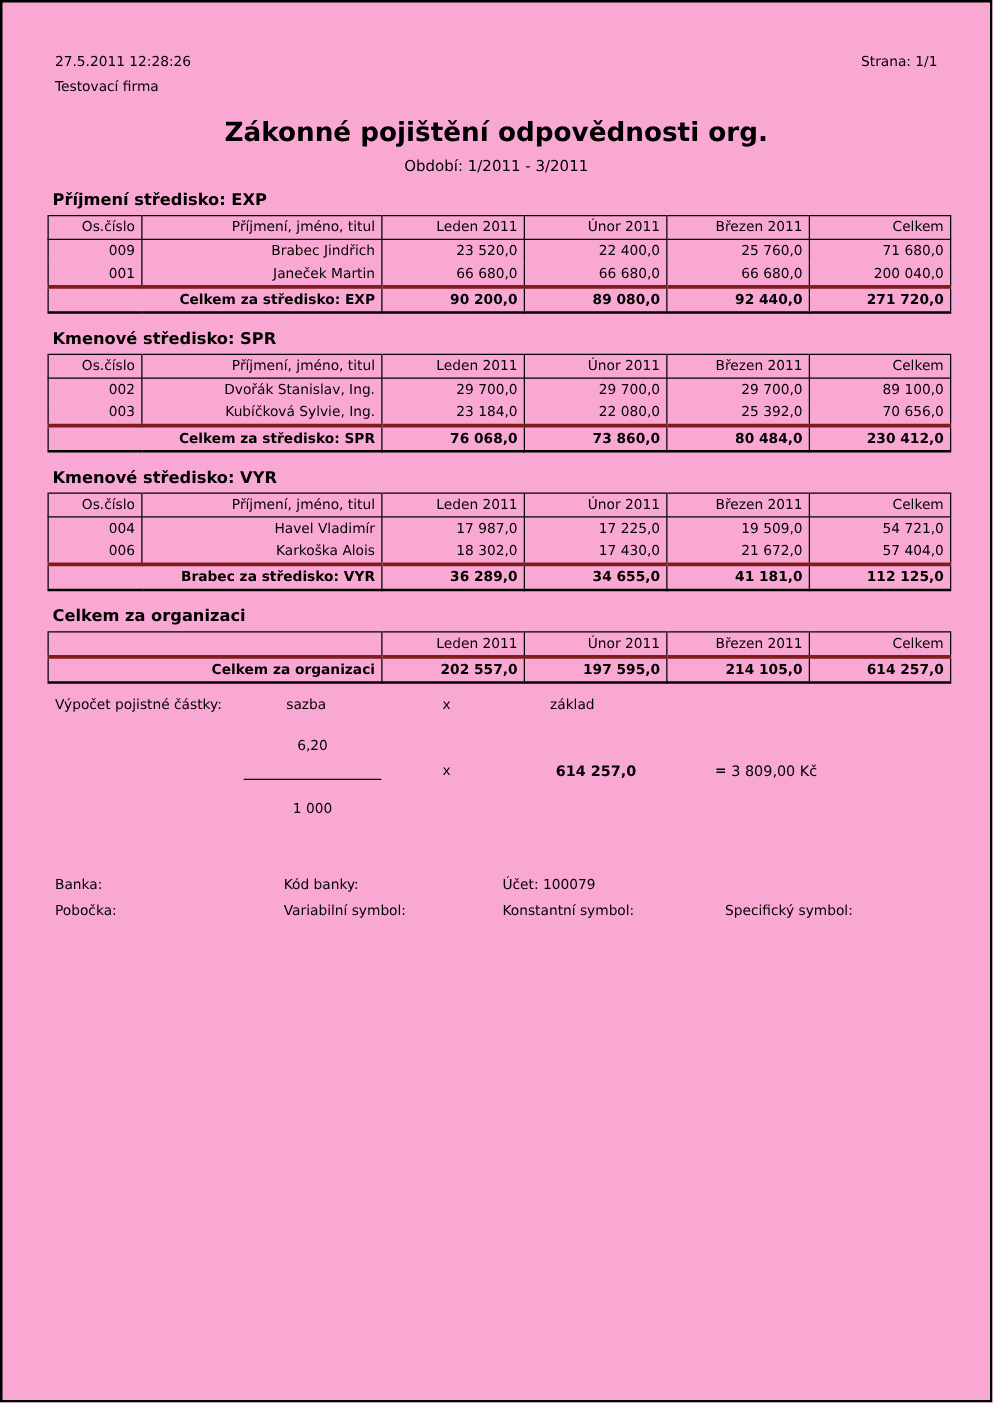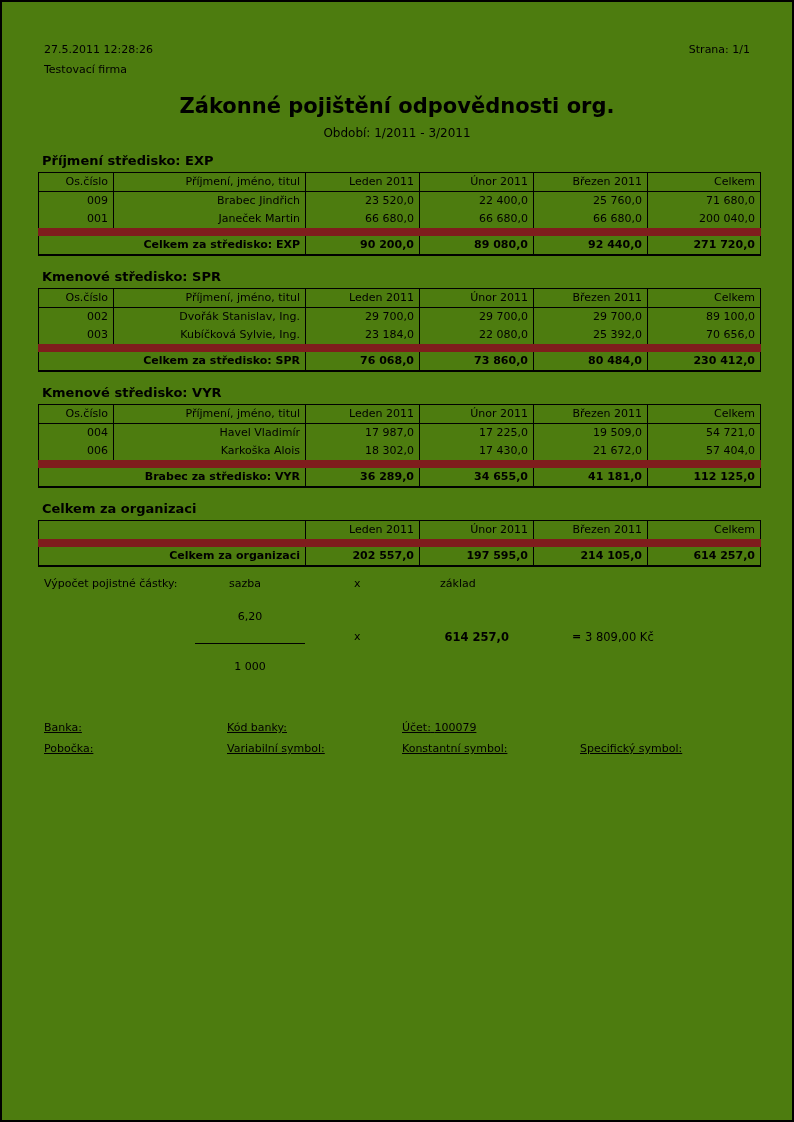--- a/index.html
+++ b/index.html
@@ -6,21 +6,21 @@
   html, body { background: #fff; }
   body {
     font-family: "DejaVu Sans", "Liberation Sans", sans-serif;
     color: #000;
     width: 794px;
   }
   .page {
     width: 794px;
     height: 1122px;
     border: 2px solid #000;
-    background: #4d7c0f;
+    background: #f9a8d4;
     padding: 38px 36px 0 36px;
     position: relative;
   }
   
   .meta-row {
     display: flex;
     justify-content: space-between;
     align-items: flex-start;
     font-size: 11px;
     padding: 0 6px;
@@ -70,21 +70,21 @@
     font-weight: normal;
     line-height: 14px;
     white-space: nowrap;
     overflow: hidden;
   }
   table.rpt thead th { border-bottom: 1px solid #000; height: 19px; vertical-align: middle; }
   table.rpt td { height: 18px; vertical-align: middle; }
   table.rpt .tl  { text-align: right; }
   table.rpt .num { text-align: right; }
   table.rpt tr.total td {
-    border-top: 8px solid #7f1d1d;
+    border-top: 3px solid #7f1d1d;
     font-weight: bold;
     height: 19px;
   }
   table.rpt .b { font-weight: bold; }
   
   .calc {
     position: relative;
     height: 102px;
     margin-top: 10px;
     font-size: 11px;
@@ -103,21 +103,21 @@
   .calc .c-denom   { left: 157px; top: 83px; width: 110px; text-align: center; }
   
   .bank {
     margin-top: 42px;
     padding-left: 6px;
     font-size: 11px;
     display: grid;
     grid-template-columns: 183px 175px 178px 1fr;
     grid-row-gap: 7px;
   }
-  .bank div { line-height: 14px; white-space: nowrap; text-decoration: underline; }
+  .bank div { line-height: 14px; white-space: nowrap; }
 </style>
 </head>
 <body>
 
 <div class="page">
 
   <div class="meta-row">
     <div class="meta-left">
       <div>27.5.2011 12:28:26</div>
       <div>Testovací firma</div>

